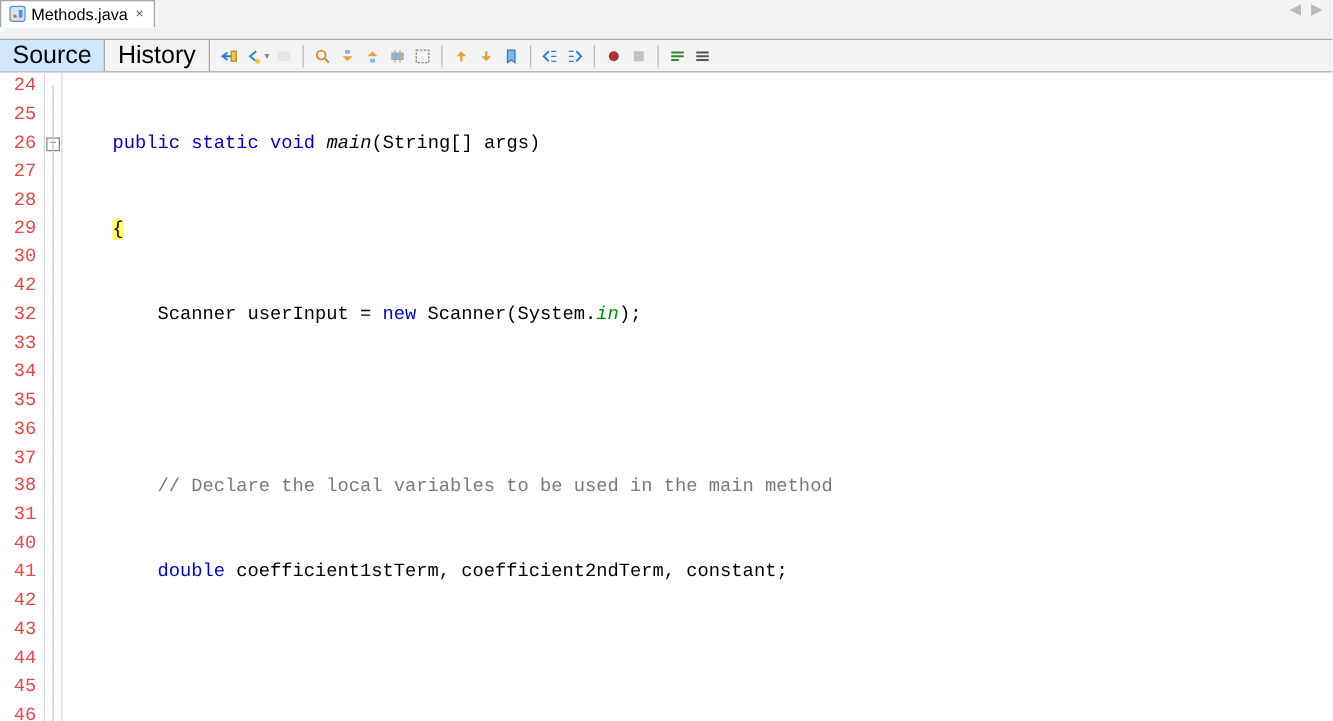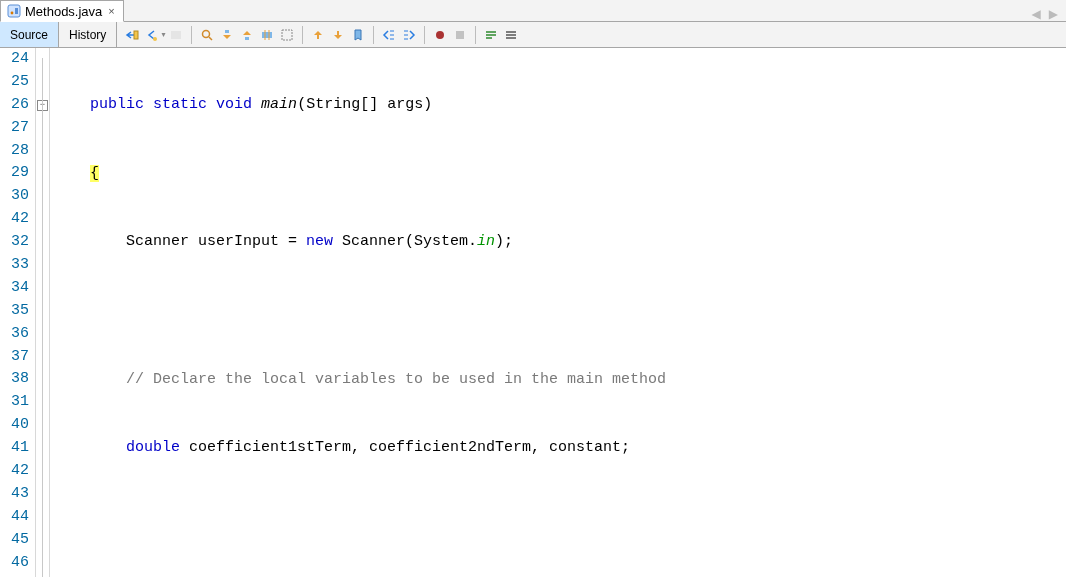--- a/index.html
+++ b/index.html
@@ -11,22 +11,22 @@
     height: 577px;
     overflow: hidden;
     display: flex;
     flex-direction: column;
     color: #000;
   }
 
   
   .file-tab-row {
     display: flex;
-    align-items: flex-end;
-    height: 22px;
+    align-items: flex-start;
+    height: 32px;
     border-bottom: 1px solid #a6a6a6;
     background: #f3f3f3;
     position: relative;
   }
   .file-tab {
     display: flex;
     align-items: center;
     gap: 4px;
     padding: 2px 6px 2px 6px;
     height: 22px;
@@ -55,21 +55,21 @@
   .tool-row {
     display: flex;
     align-items: stretch;
     height: 26px;
     border-bottom: 1px solid #a6a6a6;
     background: #f3f3f3;
   }
   .view-tab {
     display: flex; align-items: center;
     padding: 0 10px;
-    font-size: 12px;
+    font-size: 20px;
     border-right: 1px solid #a6a6a6;
     cursor: pointer;
   }
   .view-tab.active {
     background: #cfe8ff;
   }
   .toolbar {
     display: flex; align-items: center;
     gap: 2px;
     padding: 0 6px;
@@ -90,21 +90,21 @@
     display: flex;
     flex: 1;
     overflow: hidden;
     font-family: Consolas, "Courier New", monospace;
     font-size: 15px;
     line-height: 22.9px;
   }
   .gutter {
     width: 36px;
     background: #fff;
-    color: #0369a1;
+    color: #ef4444;
     text-align: right;
     padding-right: 6px;
     border-right: 1px solid #d8d8d8;
     user-select: none;
   }
   .gutter div { height: 22.9px; }
   .fold-col {
     width: 14px;
     border-right: 1px solid #d8d8d8;
     background: #fff;

